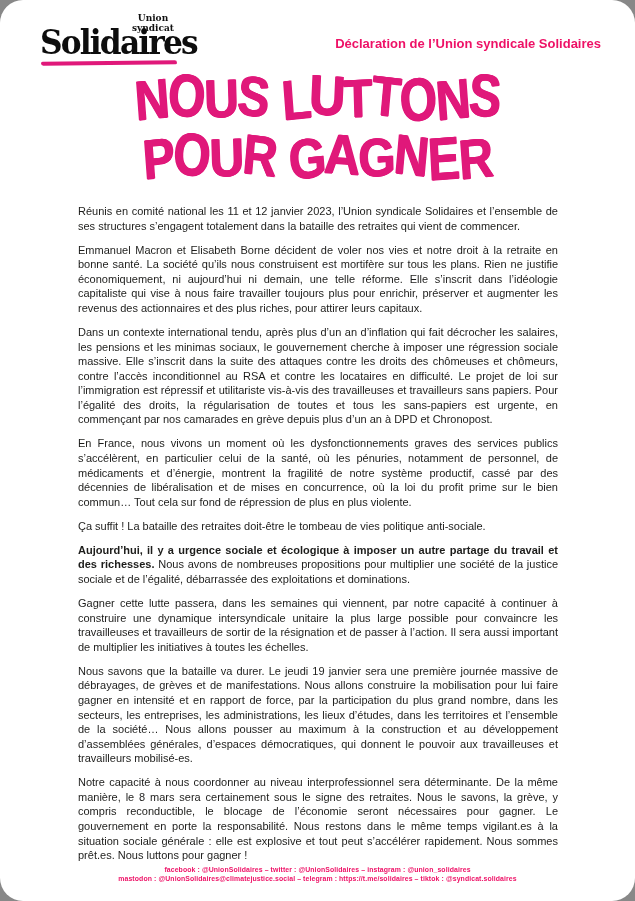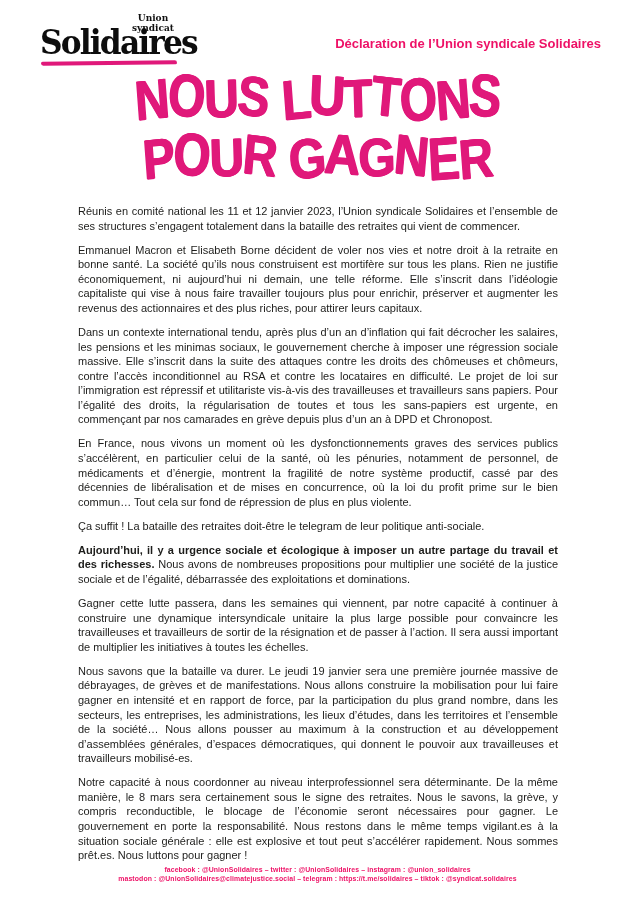--- a/index.html
+++ b/index.html
@@ -11,20 +11,21 @@
   *{box-sizing:border-box;margin:0;padding:0;}
   html,body{background:#888;}
   .page{
     position:relative;
     width:635px;height:901px;
     margin:0 auto;
     background:var(--bg);
     overflow:hidden;
     font-family:"Liberation Sans", sans-serif;
     color:var(--text);
+    border-radius:23px;
   }
   
   .logo{position:absolute;left:40px;top:12px;width:180px;height:60px;}
   .logo-sub{
     position:absolute;left:88px;top:2px;width:50px;
     font-family:"DejaVu Serif", serif;
     font-size:9px;line-height:9.5px;color:#111;
     text-align:center;font-weight:bold;
   }
   .logo-main{
@@ -109,21 +110,21 @@
   <h1 class="title">
     <span class="title-line"><span class="letter">N</span><span class="letter">O</span><span class="letter">U</span><span class="letter">S</span><span class="letter"> </span><span class="letter">L</span><span class="letter">U</span><span class="letter">T</span><span class="letter">T</span><span class="letter">O</span><span class="letter">N</span><span class="letter">S</span></span>
     <span class="title-line"><span class="letter">P</span><span class="letter">O</span><span class="letter">U</span><span class="letter">R</span><span class="letter"> </span><span class="letter">G</span><span class="letter">A</span><span class="letter">G</span><span class="letter">N</span><span class="letter">E</span><span class="letter">R</span></span>
   </h1>
 
   <section class="body-text">
     <p><b></b><span>Réunis en comité national les 11 et 12 janvier 2023, l’Union syndicale Solidaires et l’ensemble de ses structures s’engagent totalement dans la bataille des retraites qui vient de commencer.</span></p>
     <p><b></b><span>Emmanuel Macron et Elisabeth Borne décident de voler nos vies et notre droit à la retraite en bonne santé. La société qu’ils nous construisent est mortifère sur tous les plans. Rien ne justifie économiquement, ni aujourd’hui ni demain, une telle réforme. Elle s’inscrit dans l’idéologie capitaliste qui vise à nous faire travailler toujours plus pour enrichir, préserver et augmenter les revenus des actionnaires et des plus riches, pour attirer leurs capitaux.</span></p>
     <p><b></b><span>Dans un contexte international tendu, après plus d’un an d’inflation qui fait décrocher les salaires, les pensions et les minimas sociaux, le gouvernement cherche à imposer une régression sociale massive. Elle s’inscrit dans la suite des attaques contre les droits des chômeuses et chômeurs, contre l’accès inconditionnel au RSA et contre les locataires en difficulté. Le projet de loi sur l’immigration est répressif et utilitariste vis-à-vis des travailleuses et travailleurs sans papiers. Pour l’égalité des droits, la régularisation de toutes et tous les sans-papiers est urgente, en commençant par nos camarades en grève depuis plus d’un an à DPD et Chronopost.</span></p>
     <p><b></b><span>En France, nous vivons un moment où les dysfonctionnements graves des services publics s’accélèrent, en particulier celui de la santé, où les pénuries, notamment de personnel, de médicaments et d’énergie, montrent la fragilité de notre système productif, cassé par des décennies de libéralisation et de mises en concurrence, où la loi du profit prime sur le bien commun… Tout cela sur fond de répression de plus en plus violente.</span></p>
-    <p><b></b><span>Ça suffit ! La bataille des retraites doit-être le telegram de leur politique anti-sociale.</span></p>
+    <p><b></b><span>Ça suffit ! La bataille des retraites doit-être le tombeau de vies politique anti-sociale.</span></p>
     <p><b>Aujourd’hui, il y a urgence sociale et écologique à imposer un autre partage du travail et des richesses.</b><span> Nous avons de nombreuses propositions pour multiplier une société de la justice sociale et de l’égalité, débarrassée des exploitations et dominations.</span></p>
     <p><b></b><span>Gagner cette lutte passera, dans les semaines qui viennent, par notre capacité à continuer à construire une dynamique intersyndicale unitaire la plus large possible pour convaincre les travailleuses et travailleurs de sortir de la résignation et de passer à l’action. Il sera aussi important de multiplier les initiatives à toutes les échelles.</span></p>
     <p><b></b><span>Nous savons que la bataille va durer. Le jeudi 19 janvier sera une première journée massive de débrayages, de grèves et de manifestations. Nous allons construire la mobilisation pour lui faire gagner en intensité et en rapport de force, par la participation du plus grand nombre, dans les secteurs, les entreprises, les administrations, les lieux d’études, dans les territoires et l’ensemble de la société… Nous allons pousser au maximum à la construction et au développement d’assemblées générales, d’espaces démocratiques, qui donnent le pouvoir aux travailleuses et travailleurs mobilisé-es.</span></p>
     <p><b></b><span>Notre capacité à nous coordonner au niveau interprofessionnel sera déterminante. De la même manière, le 8 mars sera certainement sous le signe des retraites. Nous le savons, la grève, y compris reconductible, le blocage de l’économie seront nécessaires pour gagner. Le gouvernement en porte la responsabilité. Nous restons dans le même temps vigilant.es à la situation sociale générale : elle est explosive et tout peut s’accélérer rapidement. Nous sommes prêt.es. Nous luttons pour gagner !</span></p>
   </section>
 
   <footer class="footer">
     <div>facebook : @UnionSolidaires – twitter : @UnionSolidaires – instagram : @union_solidaires</div>
     <div>mastodon : @UnionSolidaires@climatejustice.social – telegram : https://t.me/solidaires – tiktok : @syndicat.solidaires</div>
   </footer>

